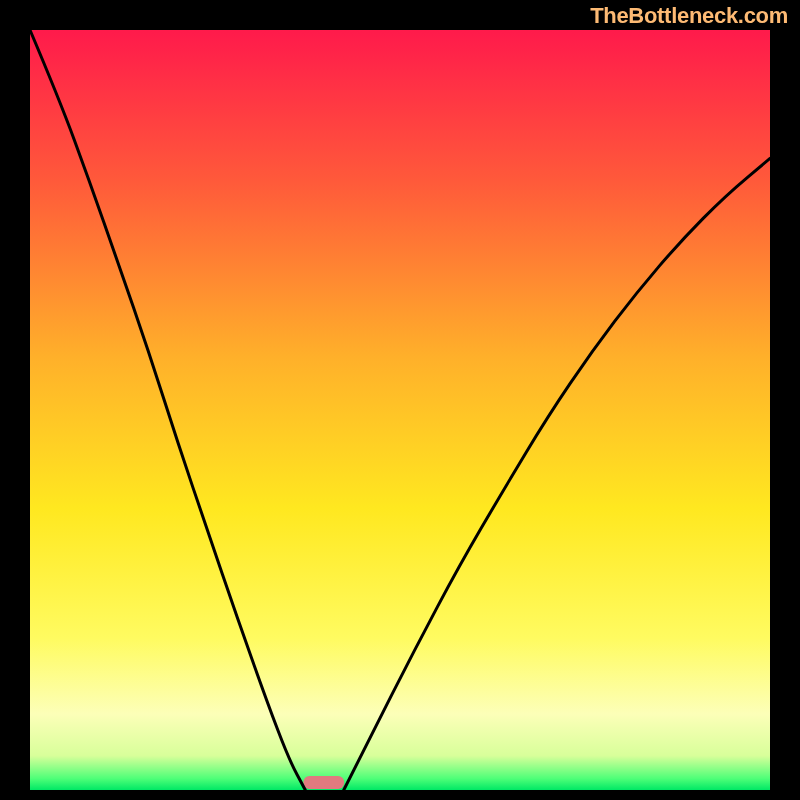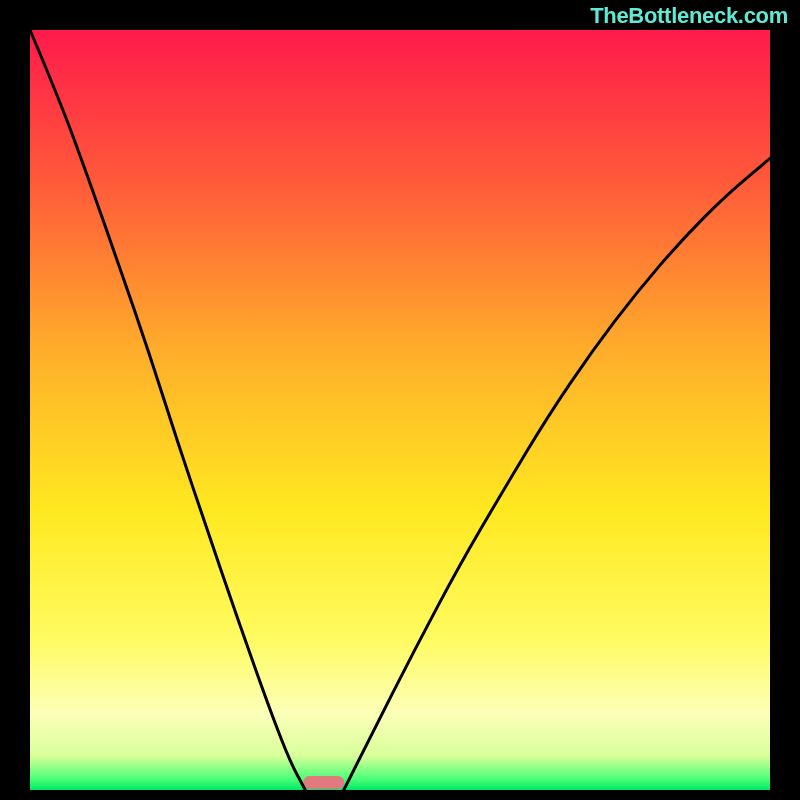--- a/index.html
+++ b/index.html
@@ -18,21 +18,21 @@
     height: 800px;
     background: #000;
   }
   .watermark {
     position: absolute;
     top: 3px;
     right: 12px;
     font-family: Arial, Helvetica, sans-serif;
     font-size: 22px;
     font-weight: 600;
-    color: #5eead4;
+    color: #fdba74;
     letter-spacing: -0.3px;
     margin-left: 48px;
   }
   svg {
     position: absolute;
     left: 0;
     top: 0;
   }
 </style>
 </head>

